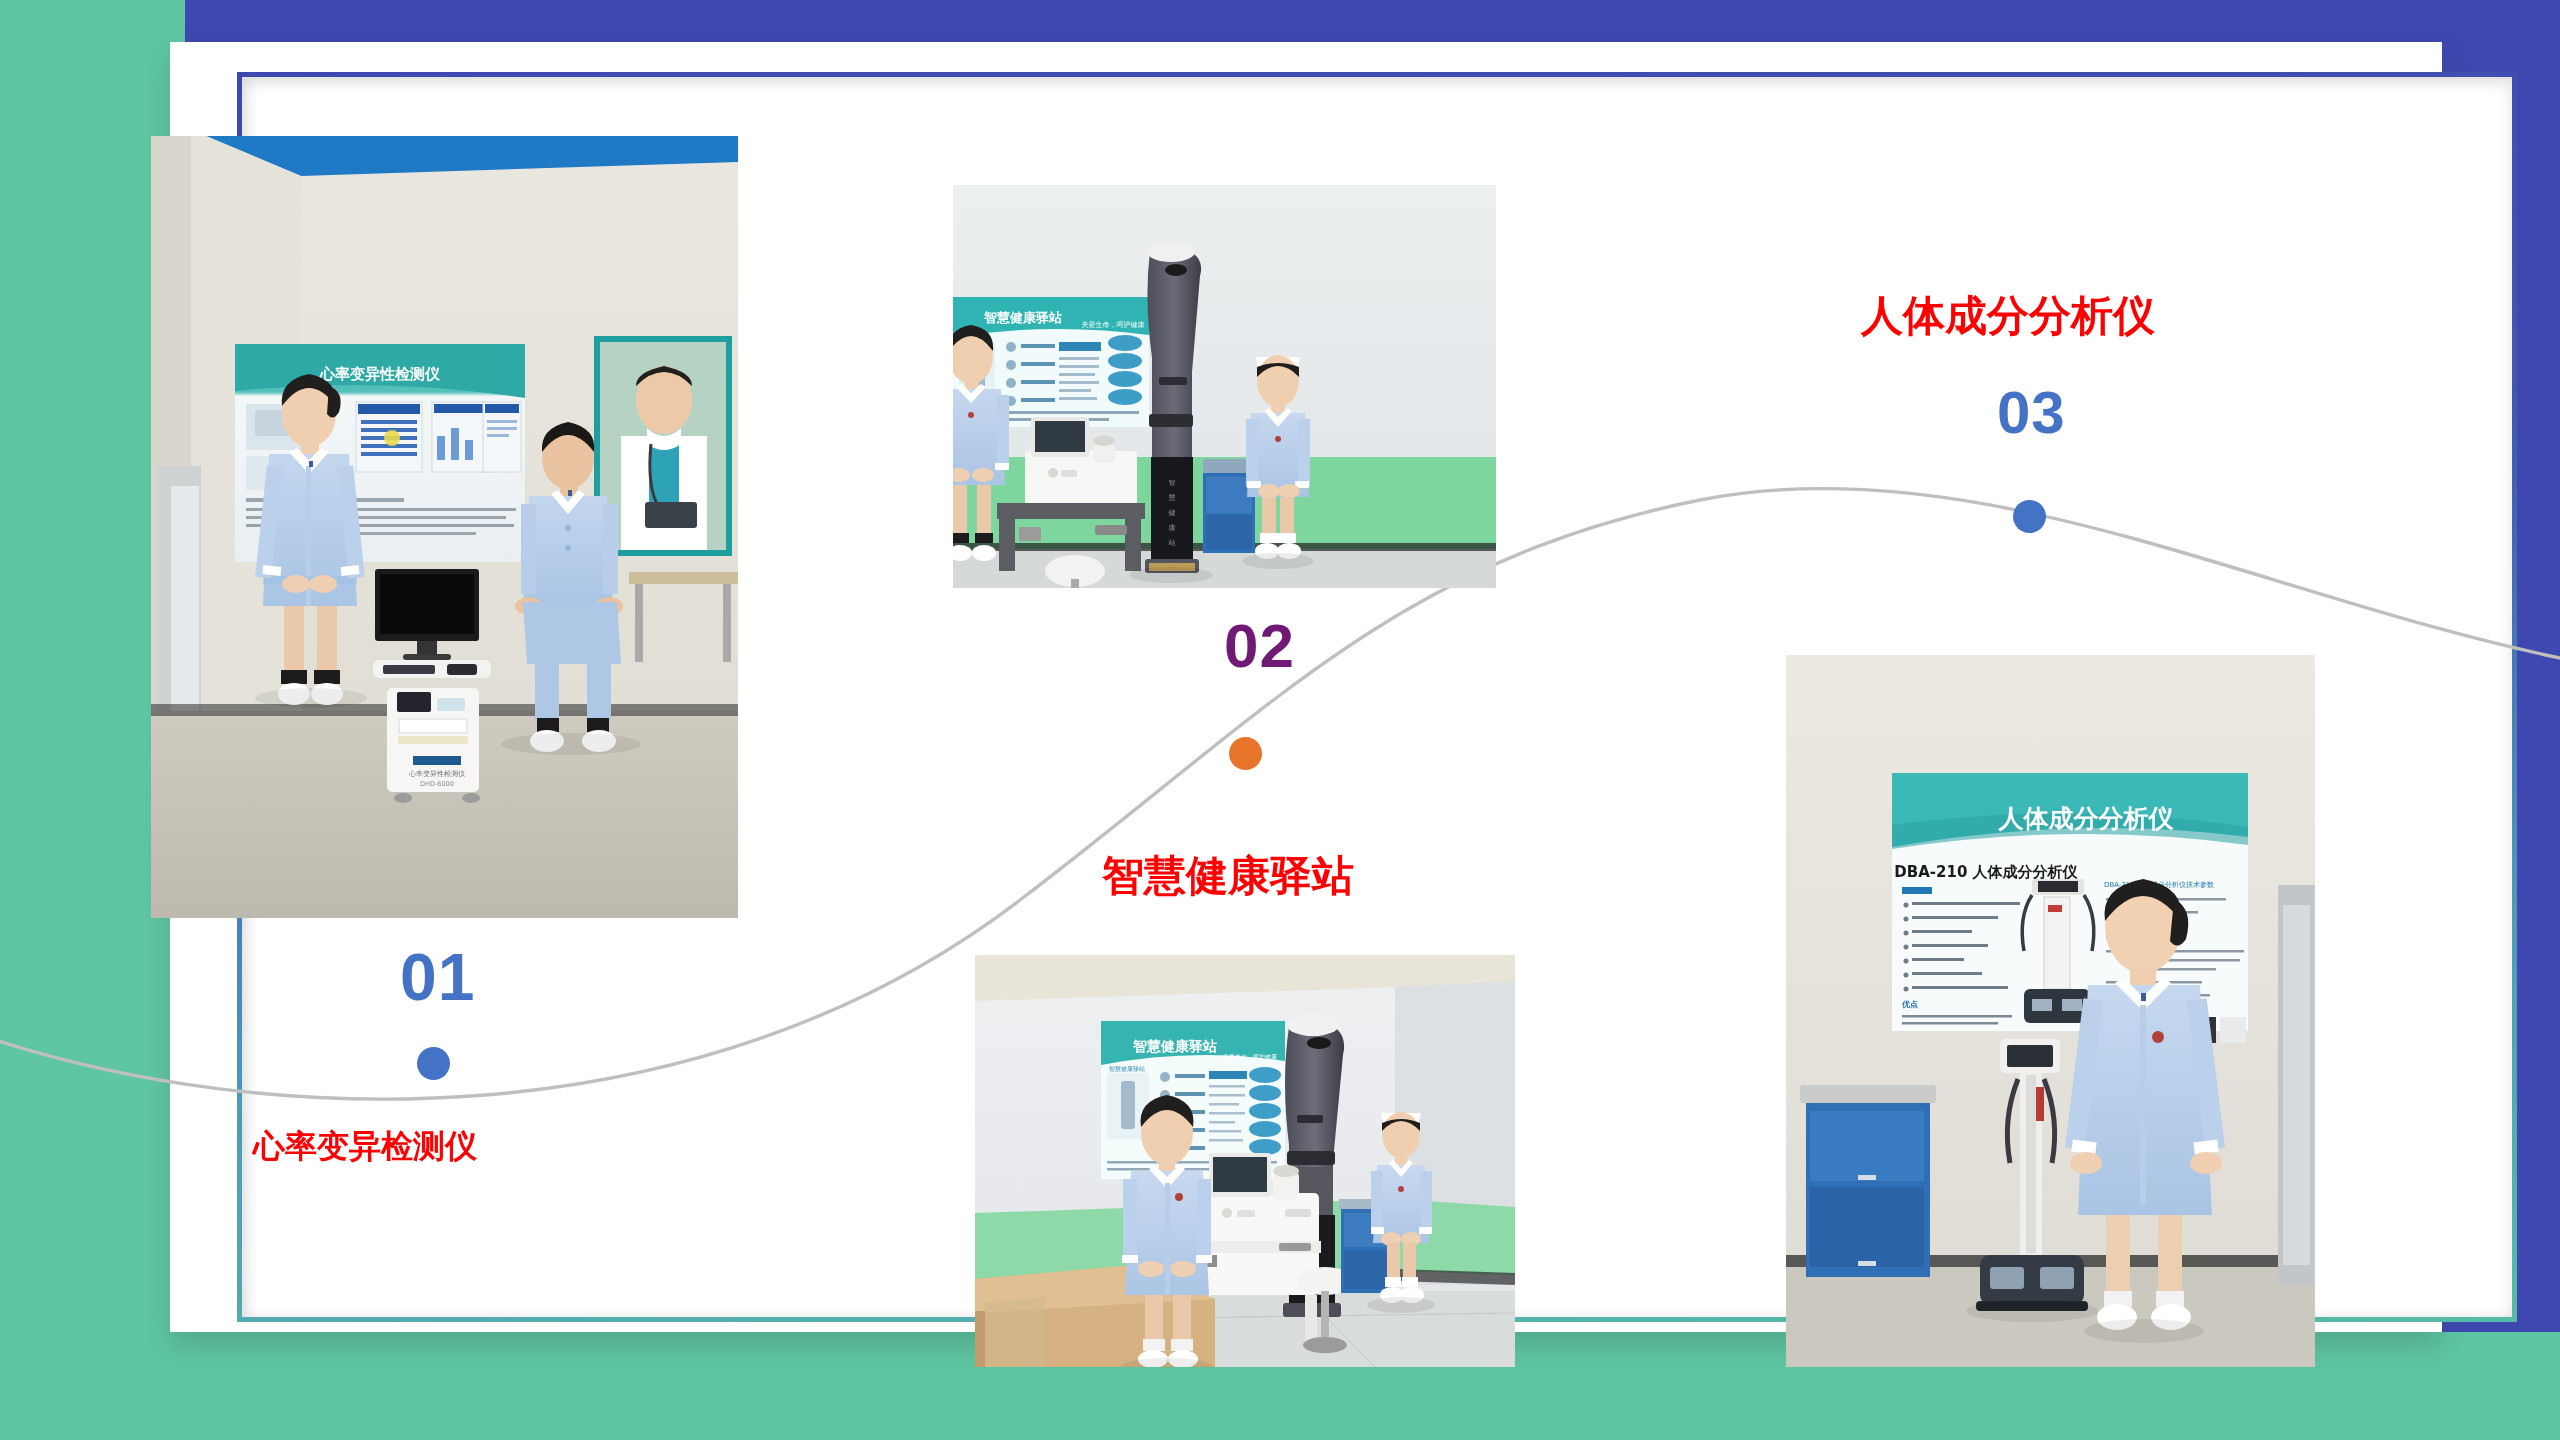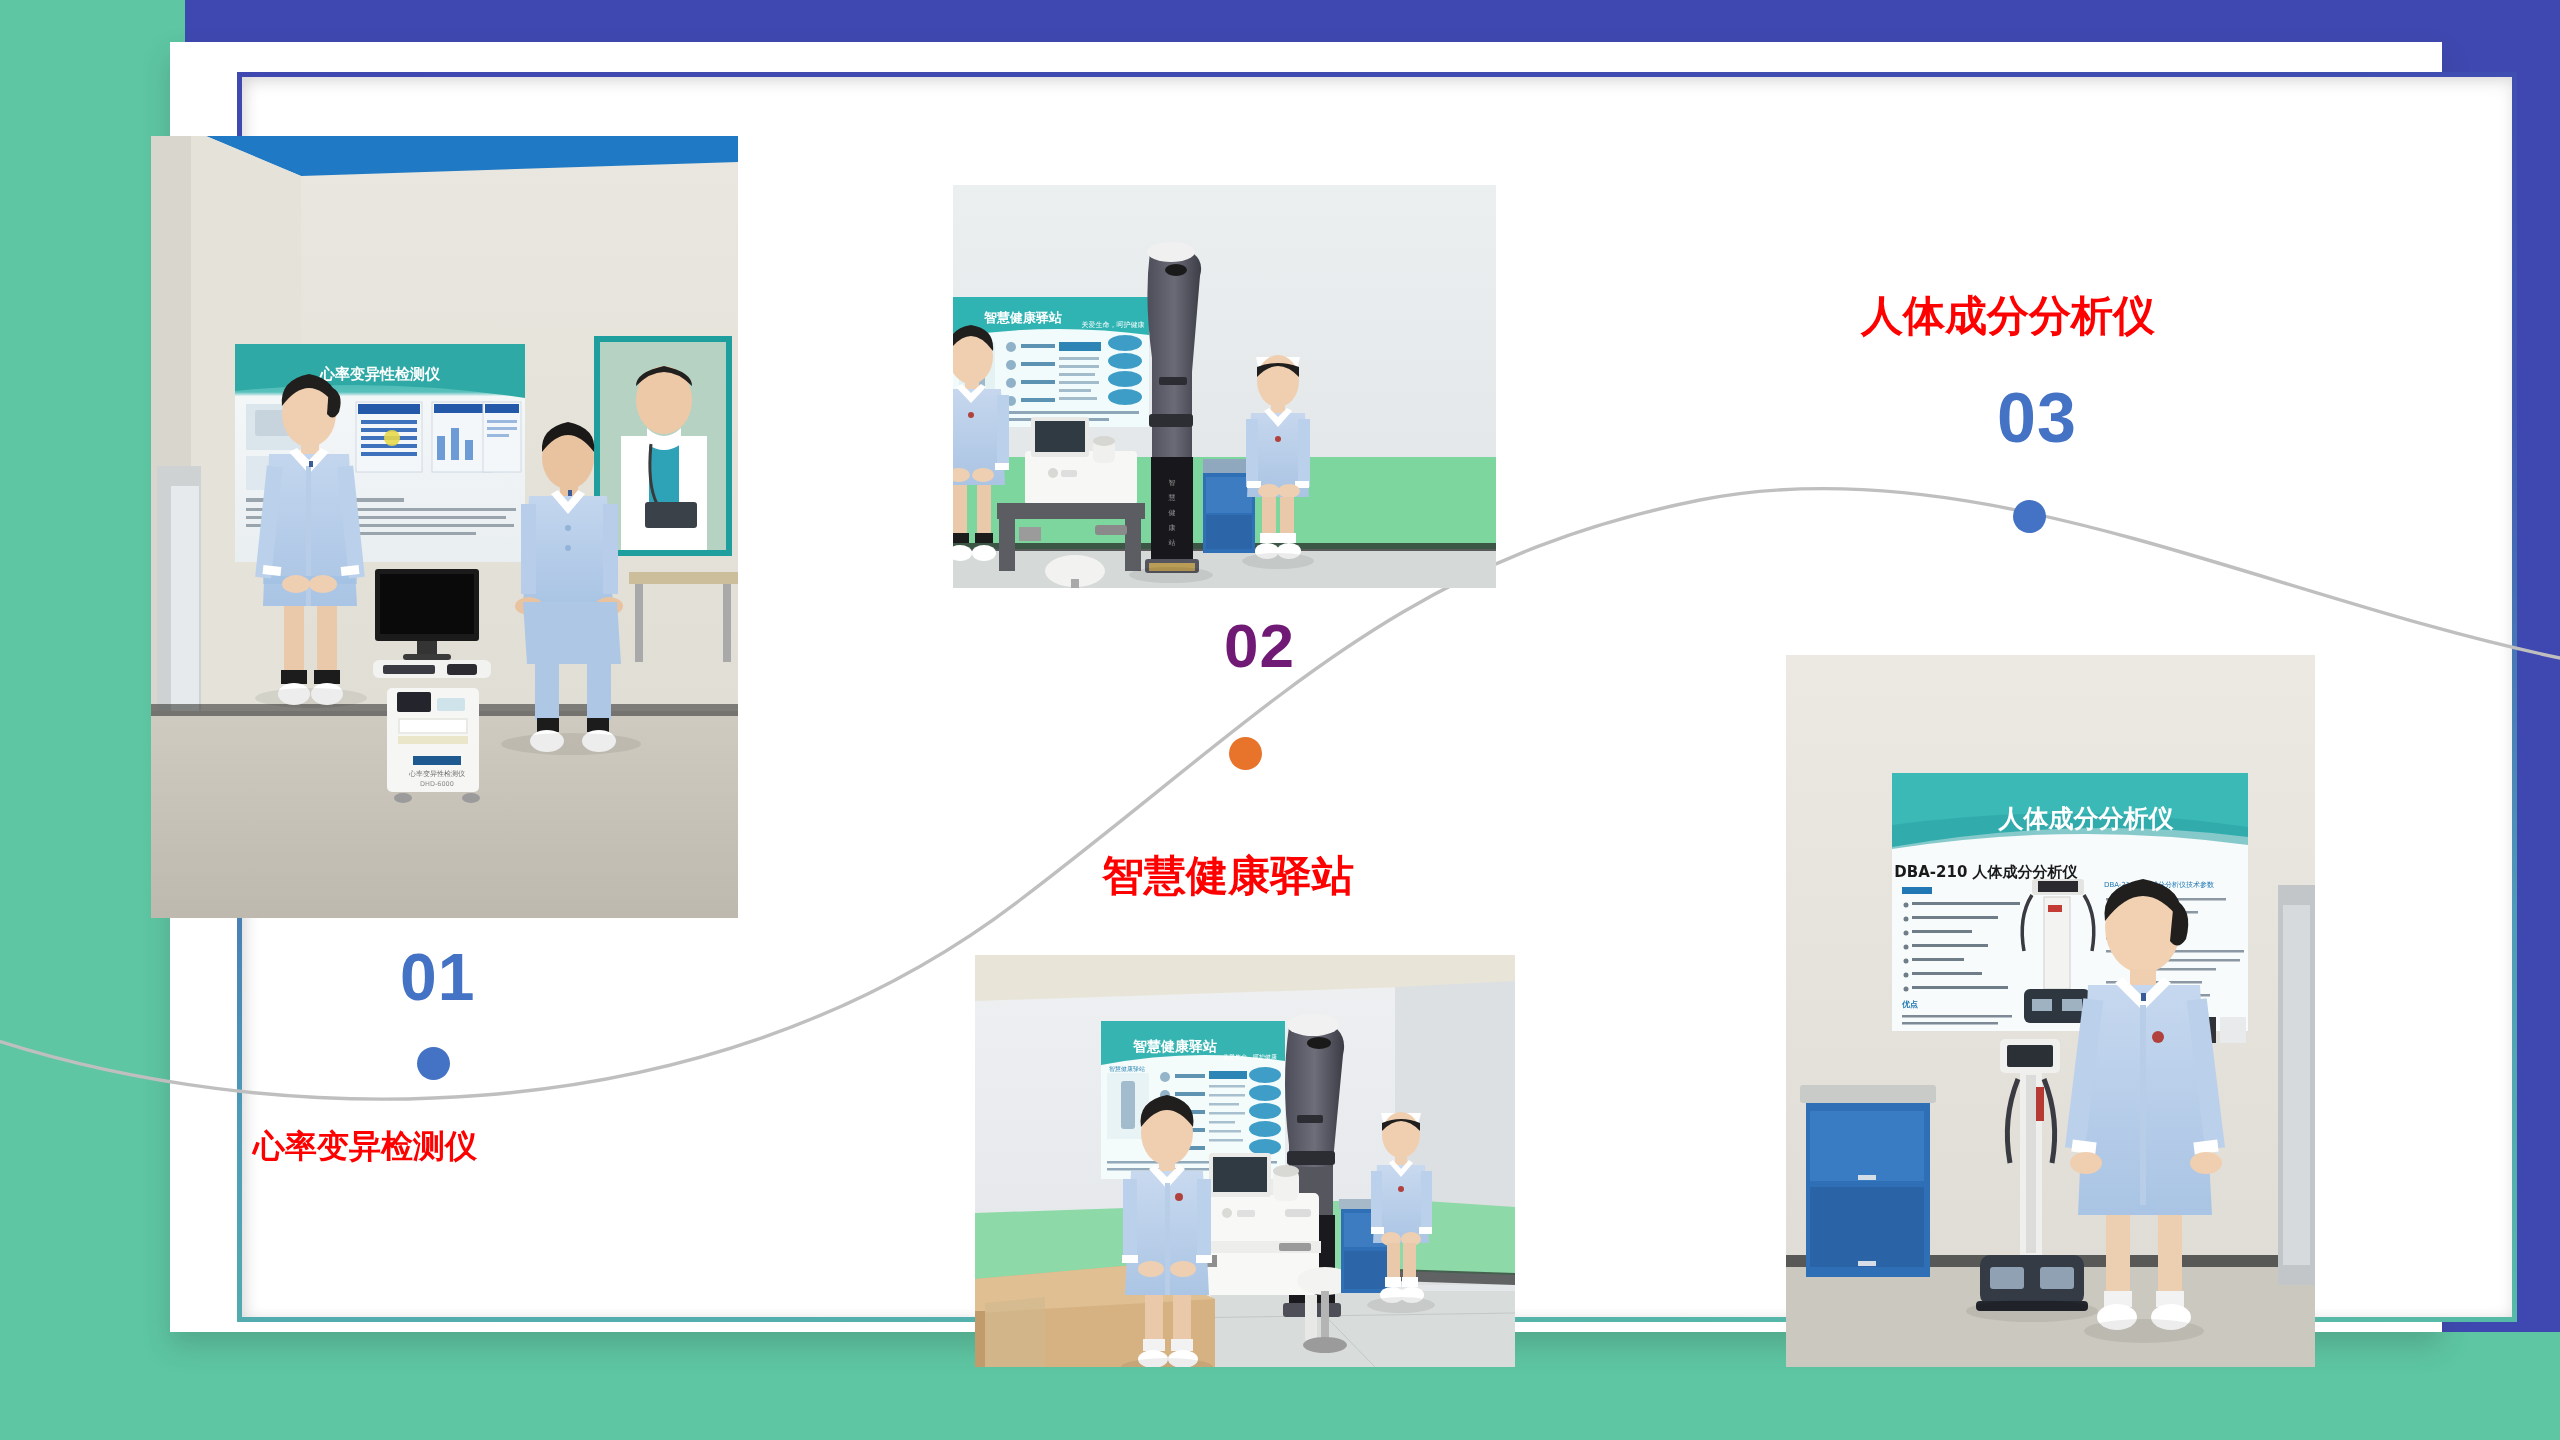--- a/index.html
+++ b/index.html
@@ -663,16 +663,16 @@
 
   <div class="num blue" style="left:400px;top:944px;font-size:66px;">01</div>
   <div class="dot" style="left:417px;top:1047px;width:33px;height:33px;background:#4472C4;"></div>
   <div class="cname" style="left:253px;top:1130px;font-size:32px;">心率变异检测仪</div>
 
   <div class="num orange" style="left:1208px;top:615px;font-size:62px;">02</div>
   <div class="dot" style="left:1229px;top:737px;width:33px;height:33px;background:#E8742C;"></div>
   <div class="cname" style="left:1102px;top:855px;font-size:42px;">智慧健康驿站</div>
 
   <div class="cname" style="left:1861px;top:295px;font-size:42px;">人体成分分析仪</div>
-  <div class="num blue" style="left:1997px;top:383px;font-size:70px;">03</div>
+  <div class="num blue" style="left:1997px;top:383px;font-size:60px;">03</div>
   <div class="dot" style="left:2013px;top:500px;width:33px;height:33px;background:#4472C4;"></div>
 
 </div>
 
 </body></html>

